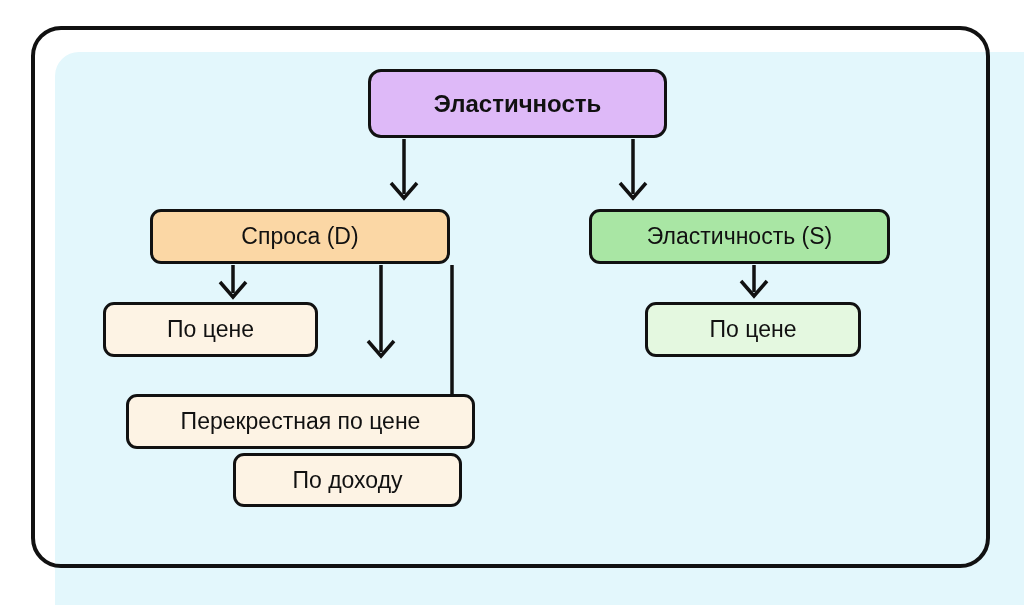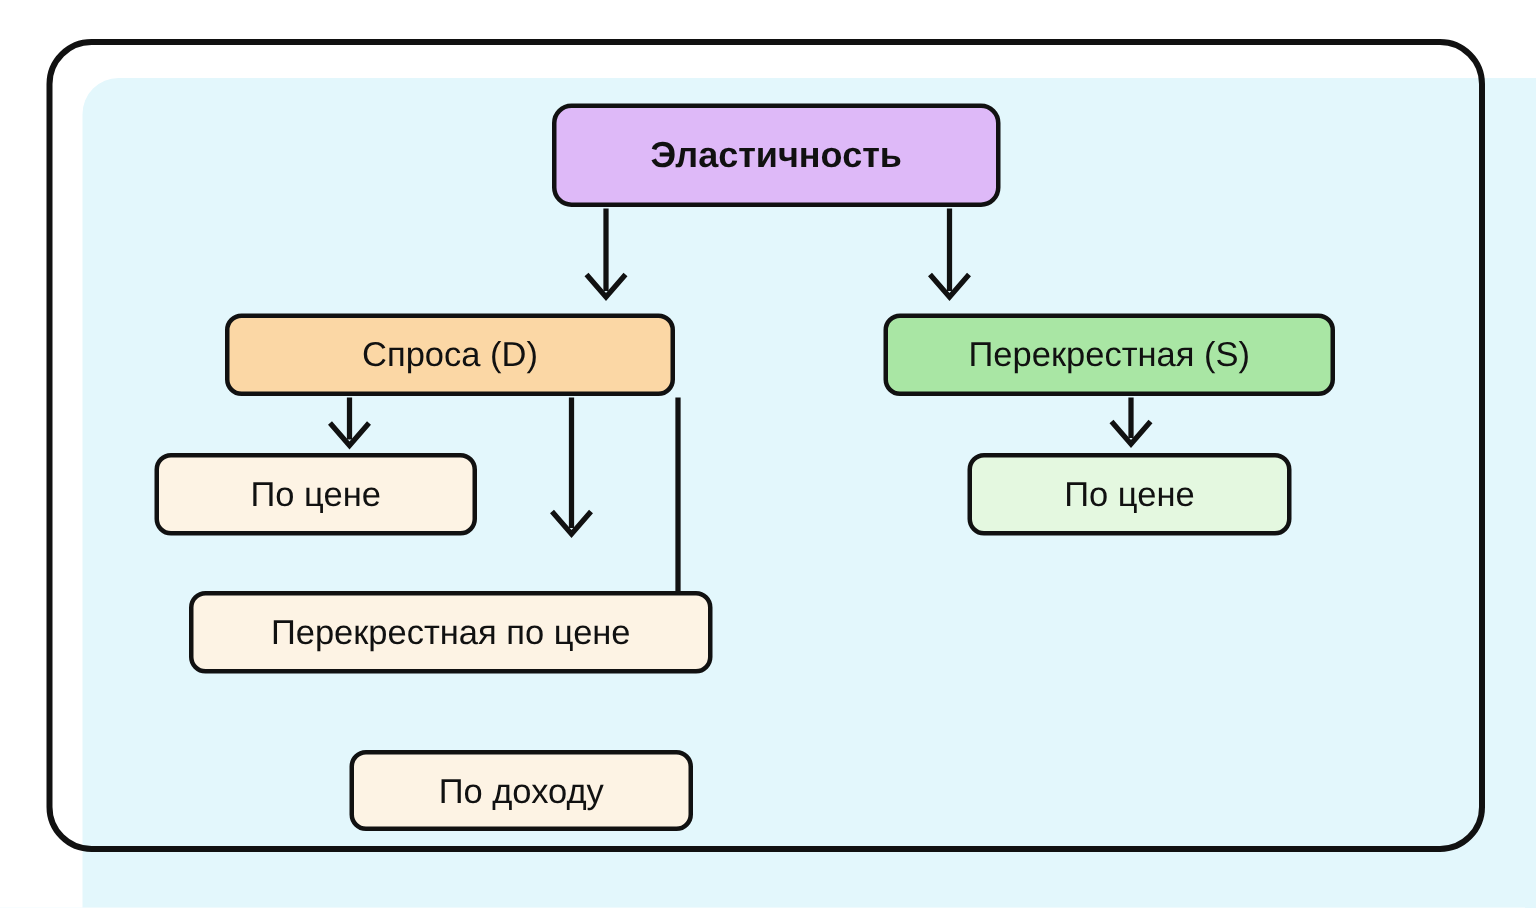--- a/index.html
+++ b/index.html
@@ -52,21 +52,21 @@
     white-space: nowrap;
   }
   .node--root {
     left: 368px; top: 69px; width: 299px; height: 69px;
     font-weight: bold; font-size: 24px; border-radius: 13px;
   }
   .node--demand   { left: 150px; top: 209px; width: 300px; height: 55px; }
   .node--supply   { left: 589px; top: 209px; width: 301px; height: 55px; }
   .node--d-price  { left: 103px; top: 302px; width: 215px; height: 55px; }
   .node--d-cross  { left:  78px; top: 394px; width: 349px; height: 55px; margin-left: 48px; }
-  .node--d-income { left: 233px; top: 500px; width: 229px; height: 54px; justify-content: center; }
+  .node--d-income { left: 233px; top: 453px; width: 229px; height: 54px; justify-content: center; }
   .node--s-price  { left: 645px; top: 302px; width: 216px; height: 55px; }
   .arrows {
     position: absolute;
     left: 0; top: 0;
     width: 1024px; height: 605px;
     z-index: 1;
     pointer-events: none;
   }
 </style>
 </head>
@@ -107,21 +107,21 @@
 
   <div class="node node--root" style="background-color: rgb(222, 185, 248);">
     <span>Эластичность</span>
   </div>
 
   <div class="node node--demand" style="background-color: rgb(251, 215, 165);">
     <span>Спроса (D)</span>
   </div>
 
   <div class="node node--supply" style="background-color: rgb(169, 230, 164);">
-    <span>Перекрестная (S)</span>
+    <span>Эластичность (S)</span>
   </div>
 
   <div class="node node--d-price" style="background-color: rgb(253, 243, 228);">
     <span>По цене</span>
   </div>
 
   <div class="node node--d-cross" style="background-color: rgb(253, 243, 228);">
     <span>Перекрестная по цене</span>
   </div>
 

